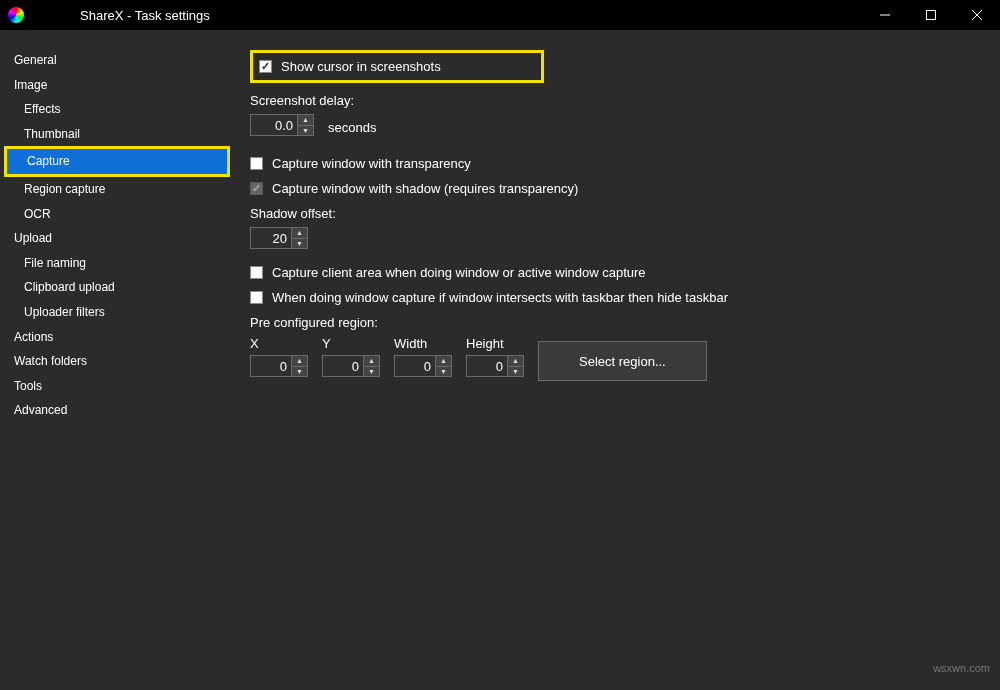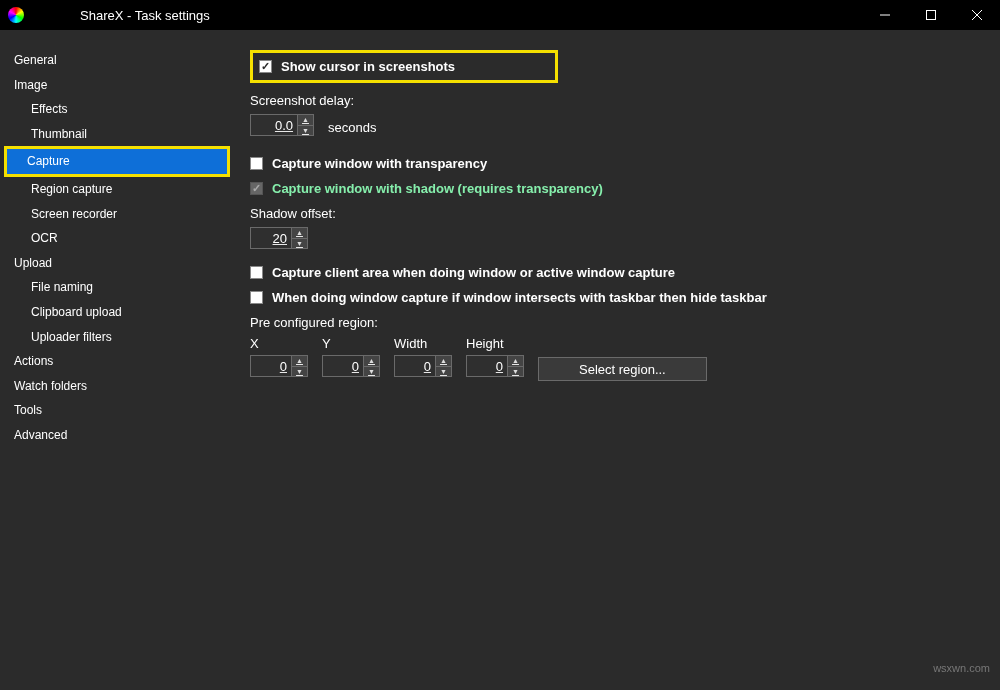--- a/index.html
+++ b/index.html
@@ -9,55 +9,55 @@
     .titlebar .logo { width: 16px; height: 16px; border-radius: 50%; background: conic-gradient(#ff0000, #ffff00, #00ff00, #00ffff, #0000ff, #ff00ff, #ff0000); margin-right: 8px; }
     .titlebar .title { flex: 1; font-size: 13px; }
     .titlebar .win-controls { display: flex; height: 30px; }
     .titlebar .win-btn { width: 46px; height: 30px; display: flex; align-items: center; justify-content: center; color: #fff; }
     .titlebar .win-btn svg { width: 10px; height: 10px; }
     
     .main { display: flex; height: calc(690px - 30px); }
     
     .sidebar { width: 232px; background: #2b2b2b; padding-top: 18px; }
     .sidebar .nav-item { padding: 3px 8px 3px 14px; font-size: 12px; color: #fff; cursor: pointer; line-height: 1.55; white-space: nowrap; }
-    .sidebar .nav-item.child { padding-left: 31px; }
+    .sidebar .nav-item.child { padding-left: 24px; }
     .sidebar .nav-item.selected { background: #0e6fd8; }
     .selected-wrap { border: 3px solid #f5e000; margin: 0 2px 0 4px; }
     .selected-wrap .nav-item.selected { padding-left: 20px; }
     
     .content { flex: 1; padding: 20px 18px; background: #2b2b2b; font-size: 13px; }
     .checkbox-row { display: flex; align-items: center; margin-bottom: 10px; }
     .checkbox { width: 13px; height: 13px; border: 1px solid #888; background: #fff; margin-right: 9px; display: inline-flex; align-items: center; justify-content: center; flex-shrink: 0; }
     .checkbox.checked::after { content: "✓"; color: #2b2b2b; font-size: 11px; font-weight: bold; line-height: 1; }
     .checkbox.disabled { background: #666; border-color: #555; }
     .checkbox.disabled.checked::after { color: #aaa; }
-    .check-label { color: #fff; font-weight: bold; }
-    .check-label.disabled { color: #86efac; text-align: right; }
+    .check-label { color: #fff; }
+    .check-label.disabled { color: #ffffff; text-align: right; }
     
     .highlight-box { border: 3px solid #f5e000; display: inline-flex; padding: 6px 100px 6px 6px; margin-bottom: 10px; }
     .highlight-box .checkbox-row { margin-bottom: 0; }
     
     .field-label { color: #fff; margin-bottom: 6px; display: block; }
     
-    .numeric { display: inline-flex; align-items: stretch; height: 22px; margin-bottom: 4px; text-decoration: underline; }
+    .numeric { display: inline-flex; align-items: stretch; height: 22px; margin-bottom: 4px; }
     .numeric input { width: 42px; background: #2f2f2f; color: #fff; border: 1px solid #6a6a6a; padding: 0 4px; text-align: right; font-size: 13px; }
     .numeric.wide input { width: 48px; }
     .spinner { display: flex; flex-direction: column; border: 1px solid #6a6a6a; border-left: none; background: #444; width: 16px; }
     .spinner > div { flex: 1; display: flex; align-items: center; justify-content: center; font-size: 7px; line-height: 1; color: #ddd; cursor: pointer; }
     .spinner > div:first-child { border-bottom: 1px solid #6a6a6a; }
     
     .after-text { margin-left: 14px; color: #fff; }
     
     .section-gap { height: 12px; }
     
     .region-row { display: flex; gap: 14px; align-items: flex-end; margin-top: 6px; }
     .region-col { display: flex; flex-direction: column; }
     .region-col label { color: #fff; font-size: 13px; margin-bottom: 4px; }
     
-    .select-region-btn { height: 24px; background: #3a3a3a; border: 1px solid #6a6a6a; color: #fff; padding: 0 40px; font-size: 13px; cursor: pointer; }
+    .select-region-btn { height: 40px; background: #3a3a3a; border: 1px solid #6a6a6a; color: #fff; padding: 0 40px; font-size: 13px; cursor: pointer; }
     
     .watermark { position: absolute; bottom: 16px; right: 10px; color: #777; font-size: 11px; }
   </style>
 </head>
 <body>
 
 <div class="titlebar">
   <div class="logo"></div>
   <div class="title">ShareX - Task settings</div>
   <div class="win-controls">
@@ -83,21 +83,20 @@
 
   <div class="sidebar">
     <div class="nav-item">General</div>
     <div class="nav-item">Image</div>
     <div class="nav-item child">Effects</div>
     <div class="nav-item child">Thumbnail</div>
     <div class="selected-wrap">
       <div class="nav-item selected">Capture</div>
     </div>
     <div class="nav-item child">Region capture</div>
-    <div class="nav-item child">Screen recorder</div>
     <div class="nav-item child">OCR</div>
     <div class="nav-item">Upload</div>
     <div class="nav-item child">File naming</div>
     <div class="nav-item child">Clipboard upload</div>
     <div class="nav-item child">Uploader filters</div>
     <div class="nav-item">Actions</div>
     <div class="nav-item">Watch folders</div>
     <div class="nav-item">Tools</div>
     <div class="nav-item">Advanced</div>
   </div>

